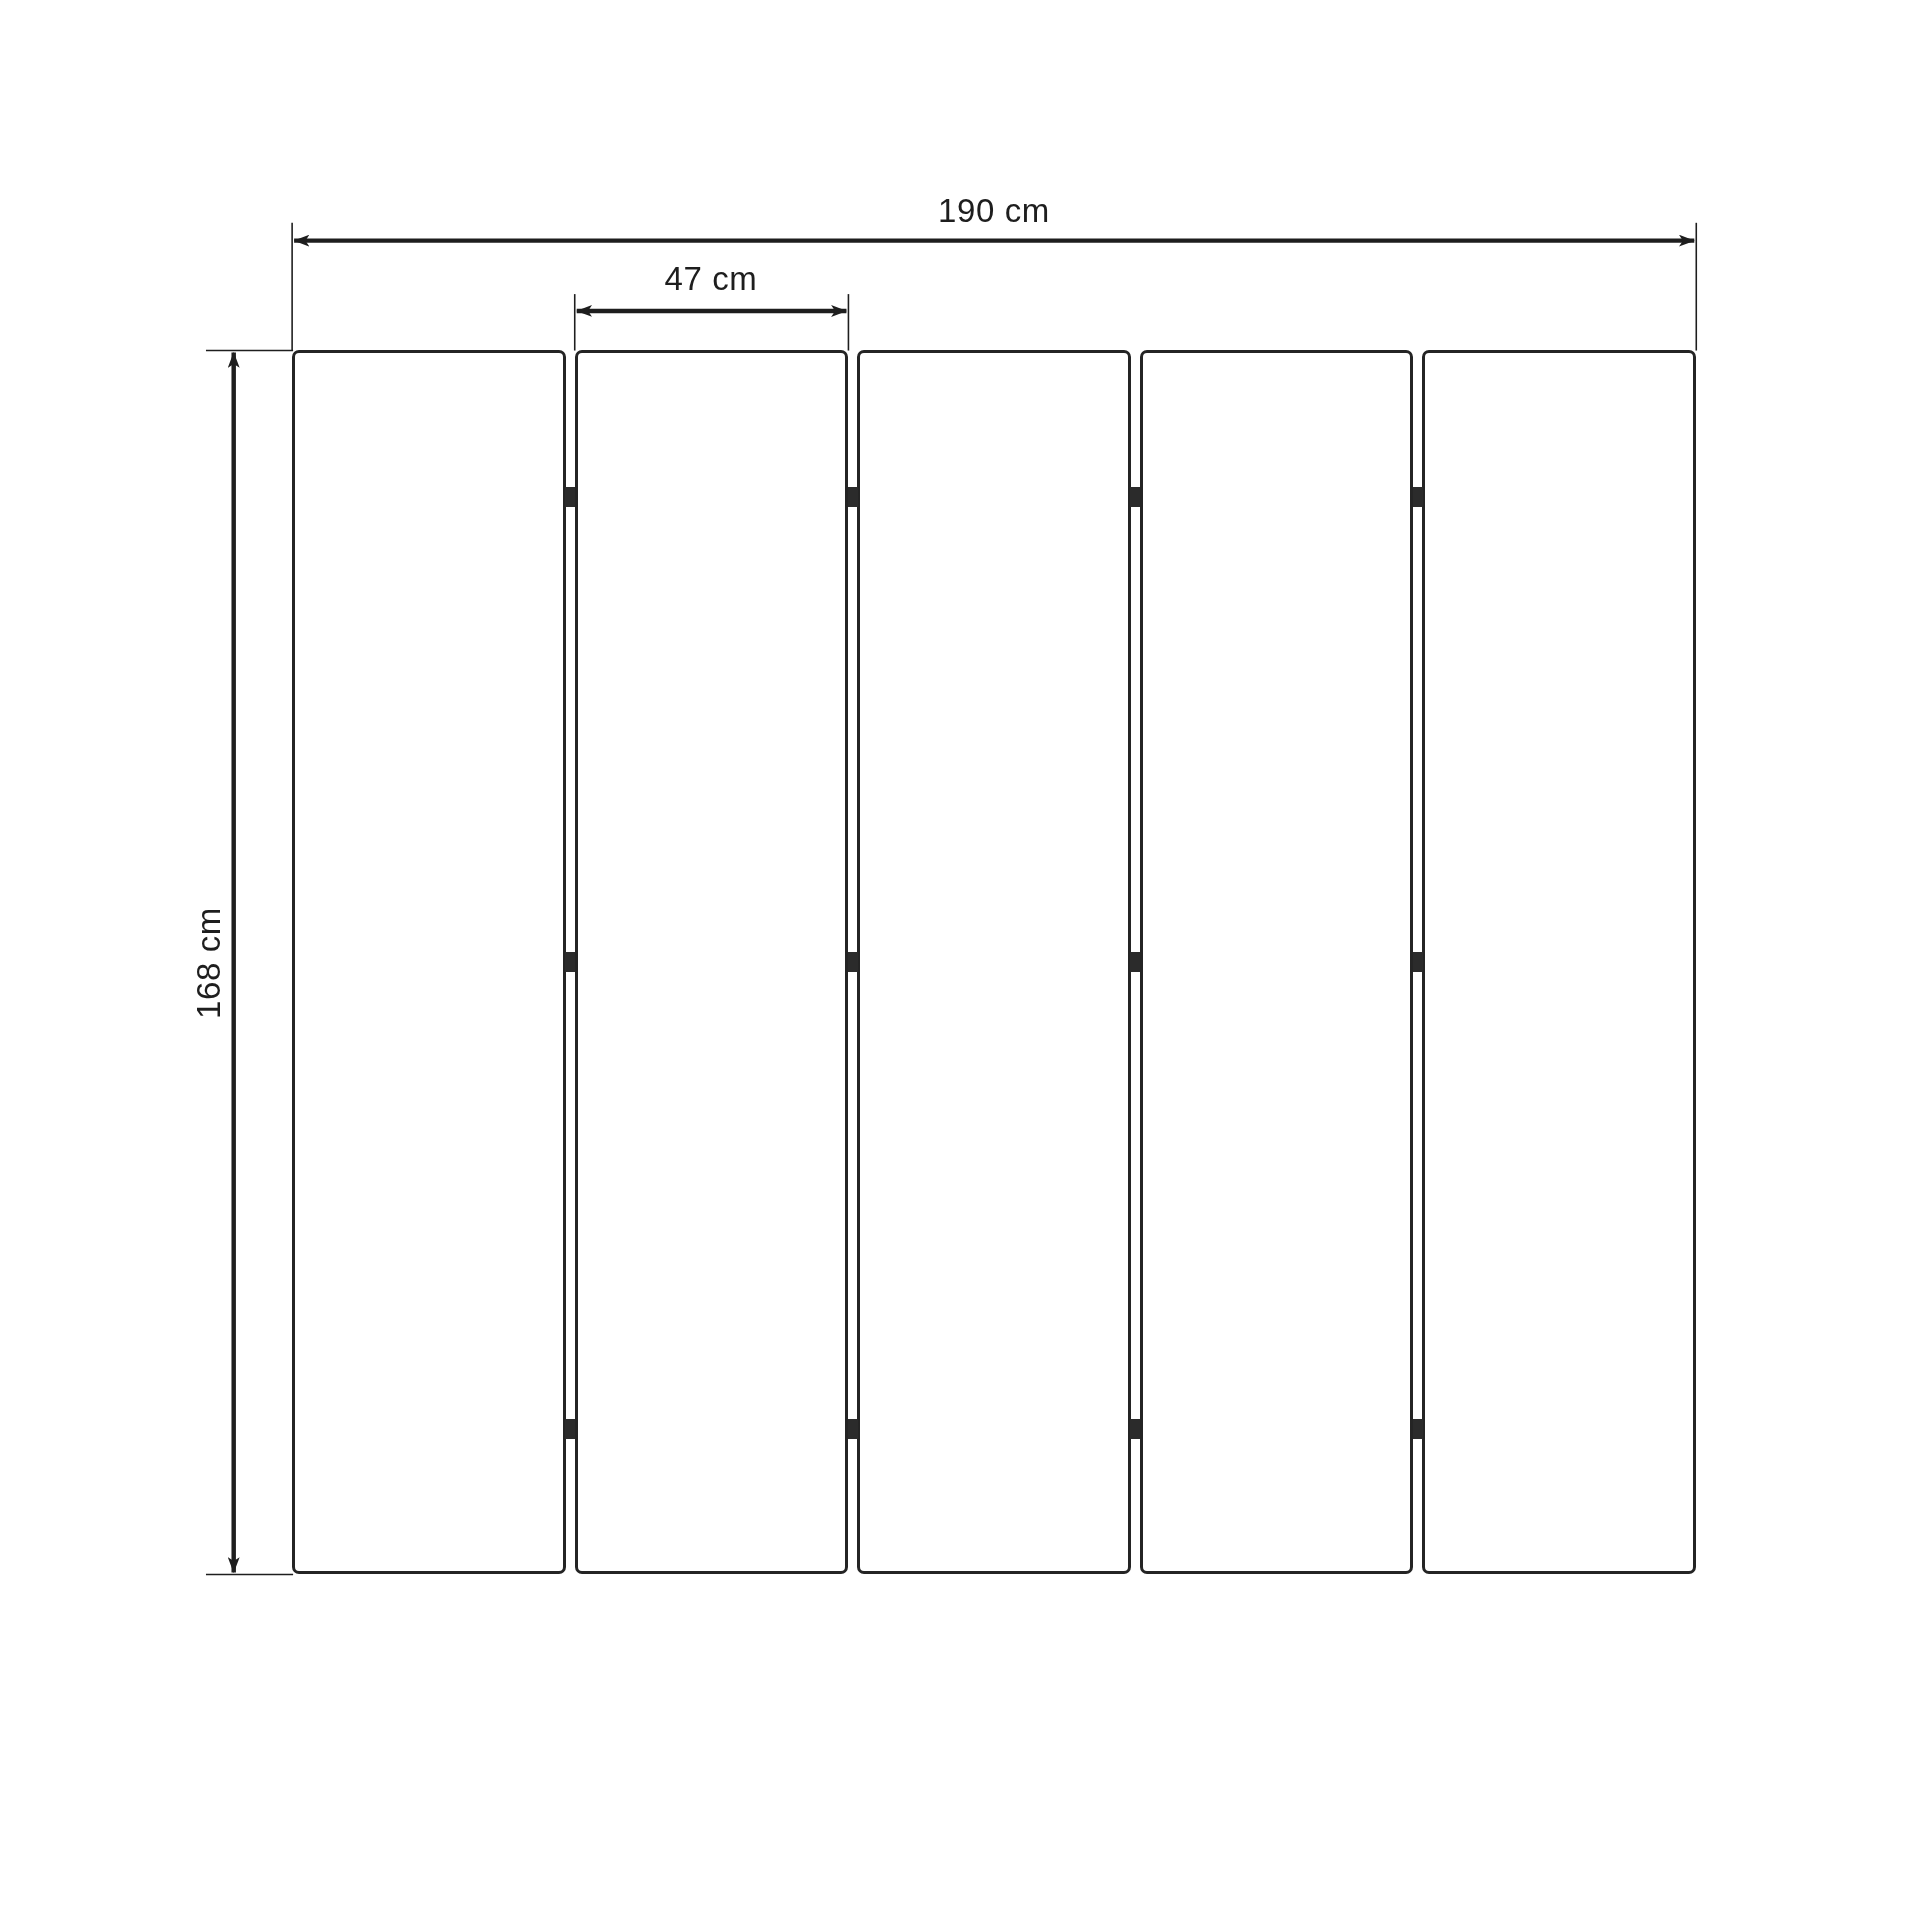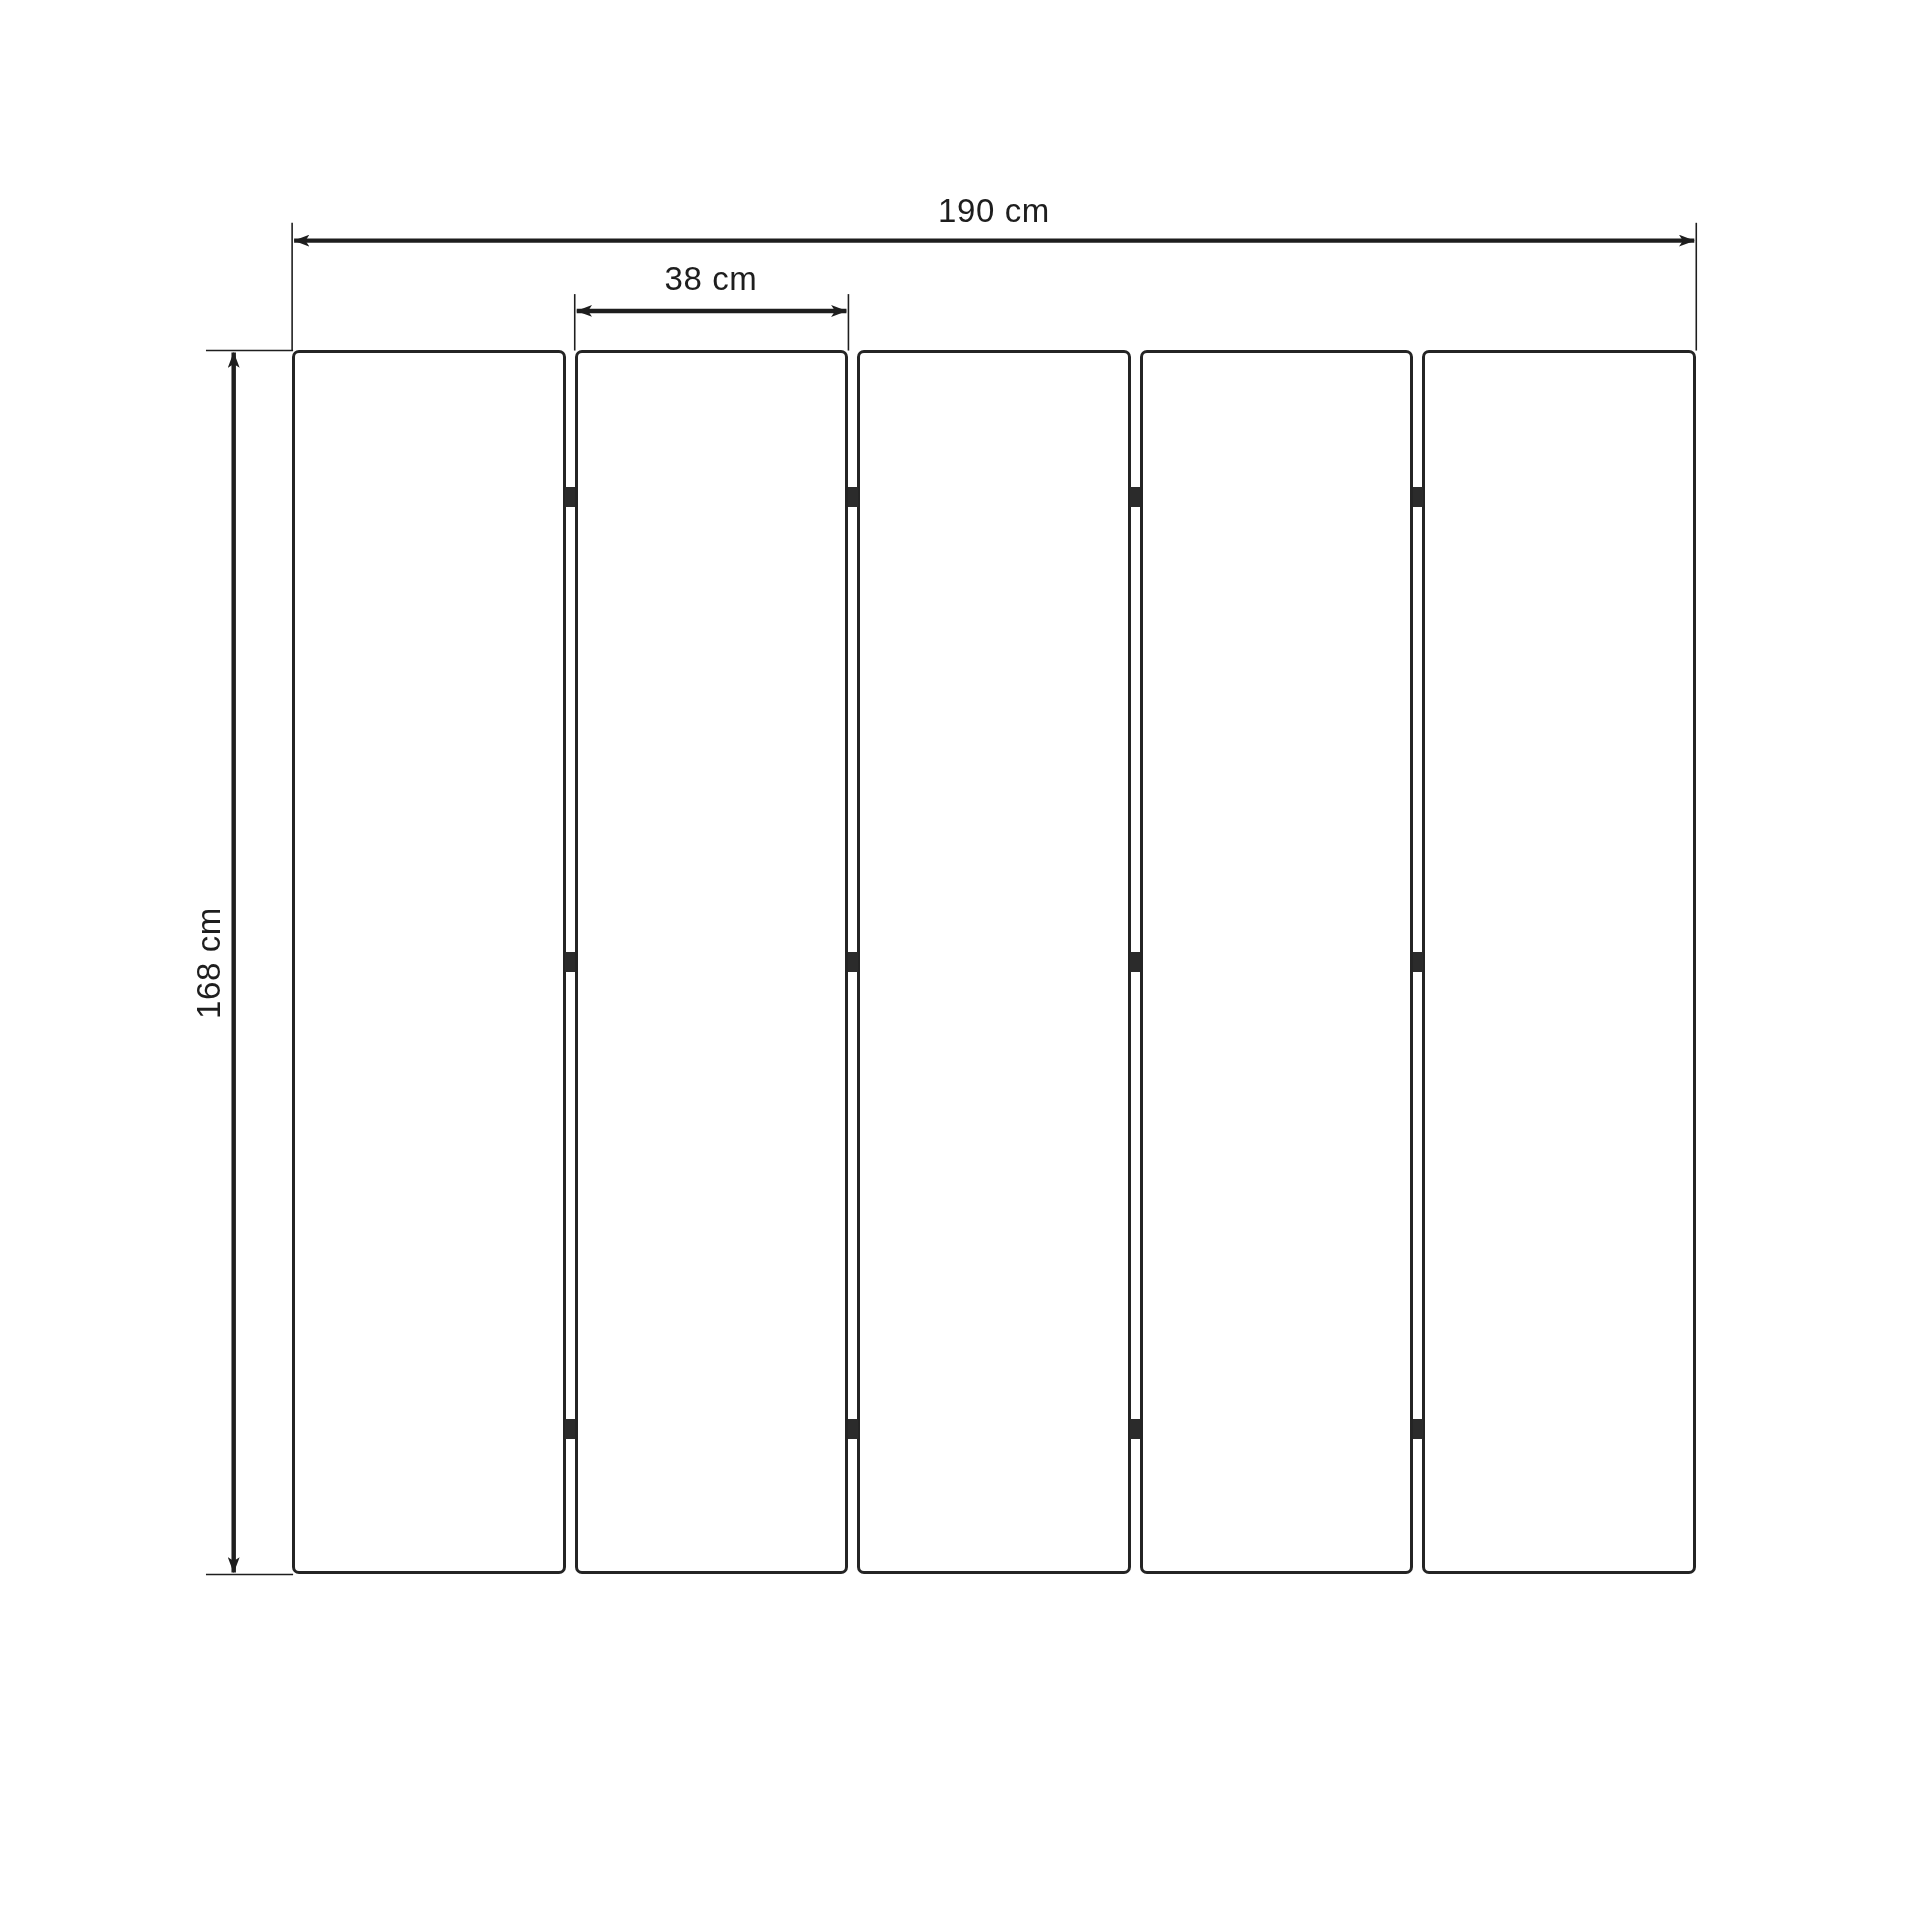--- a/index.html
+++ b/index.html
@@ -95,21 +95,21 @@
     <line class="dim-line" x1="582.4" y1="314" x2="854.8" y2="314" marker-start="url(#barb)" marker-end="url(#barb)"></line>
 
     <line class="ext-line" x1="208" y1="354" x2="296" y2="354"></line>
     <line class="ext-line" x1="208" y1="1590" x2="296" y2="1590"></line>
 
     <line class="dim-line" x1="236" y1="356" x2="236" y2="1588" marker-start="url(#barb)" marker-end="url(#barb)"></line>
   </svg>
 
   <div class="dim-label" style="left:994px; top:194px;">190 cm</div>
 
-  <div class="dim-label" style="left:711px; top:262px;">38 cm</div>
+  <div class="dim-label" style="left:711px; top:262px;">47 cm</div>
 
   <div class="dim-label rotated" style="left:208px; top:963px;">168 cm</div>
 
   <div class="panel-row" id="panel-row">
       <div class="panel"></div>
       <div class="panel"></div>
       <div class="panel"></div>
       <div class="panel"></div>
       <div class="panel"></div>
       <div class="hinge" style="left: 278px; top: 147px;"></div>

